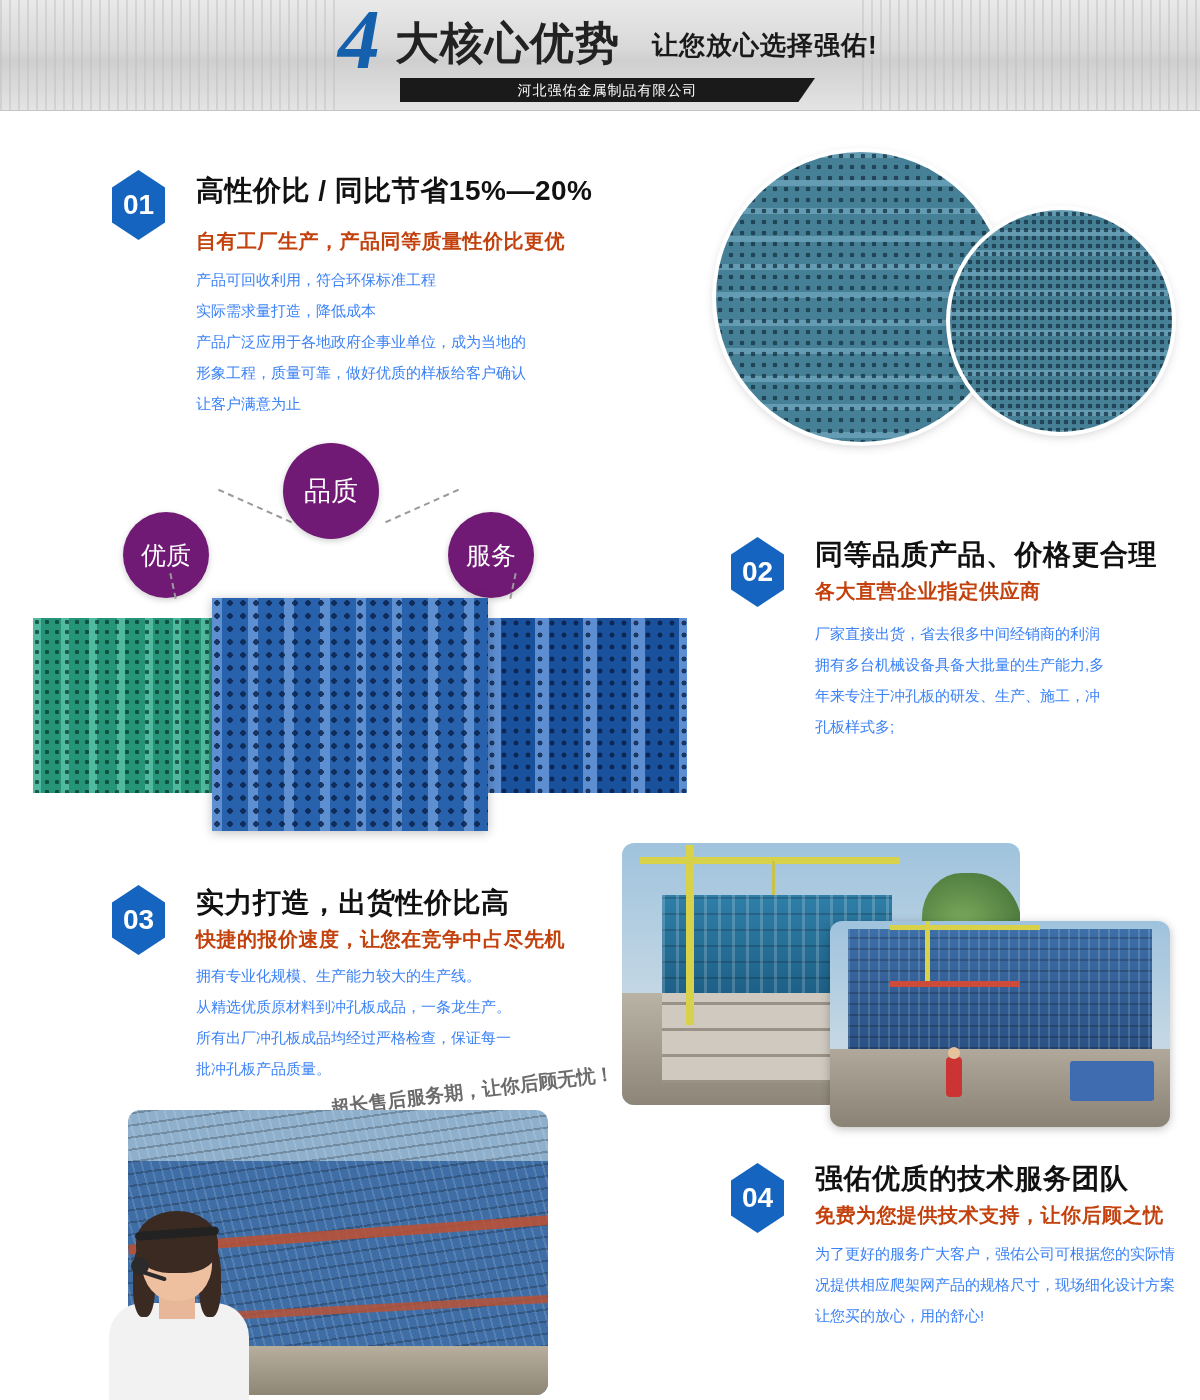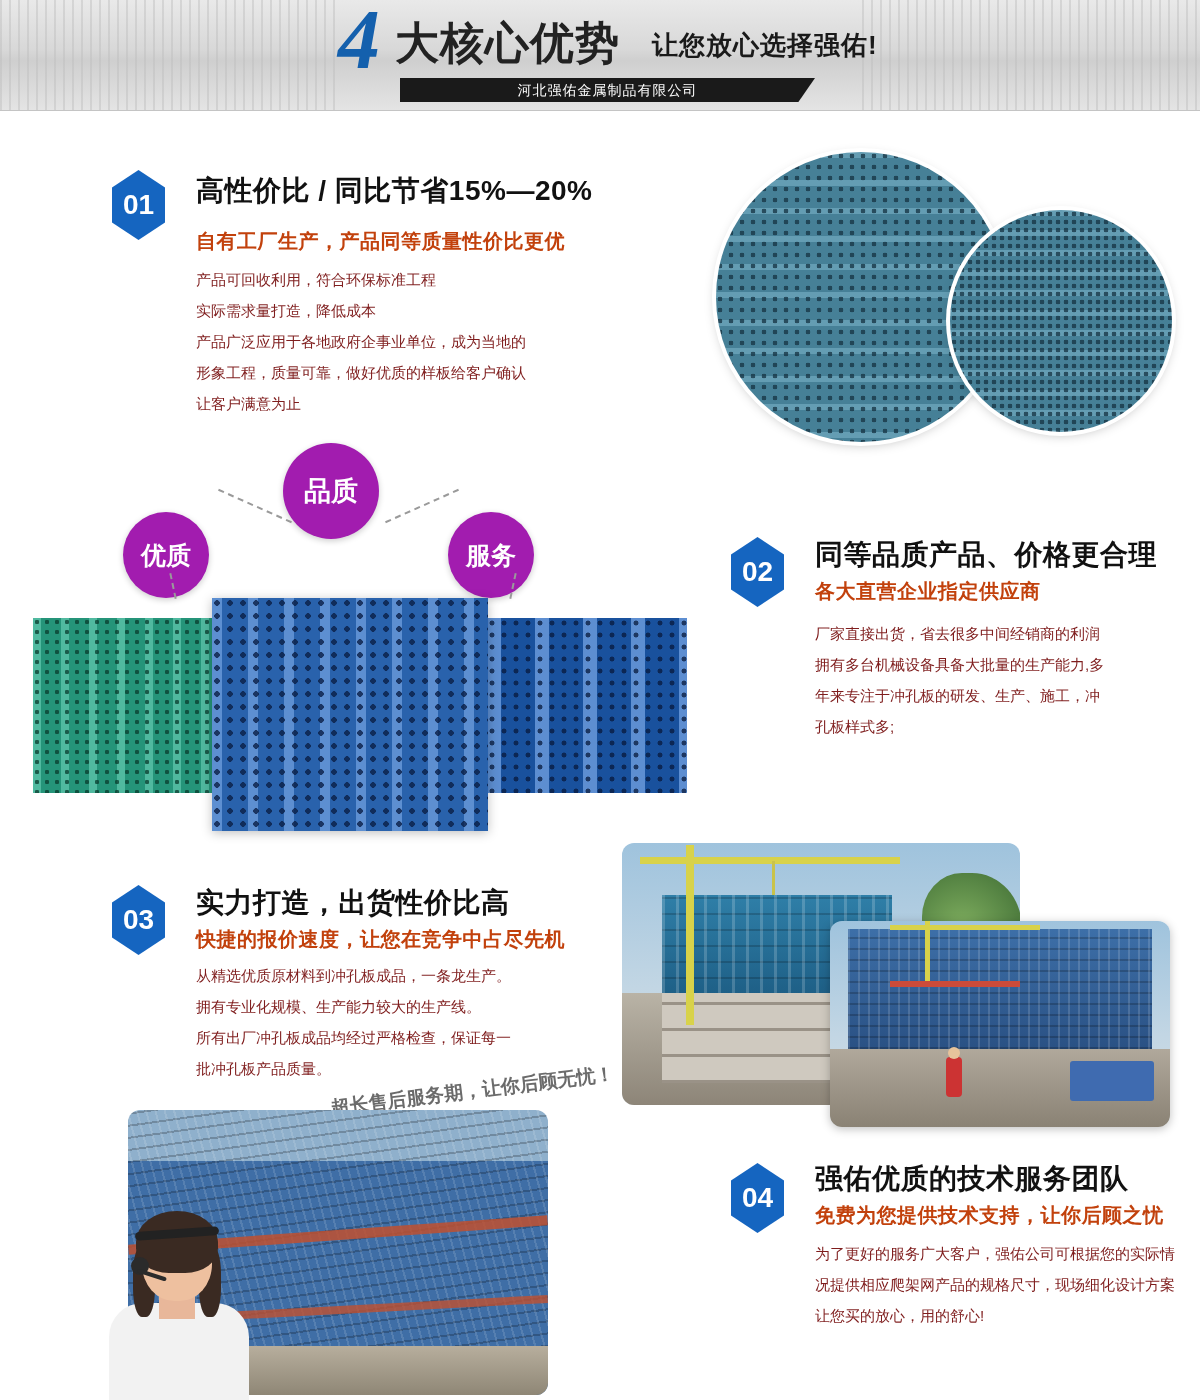--- a/index.html
+++ b/index.html
@@ -51,21 +51,21 @@
   .hex{
     position:absolute;width:53px;height:70px;
     background:#1565c0;
     clip-path:polygon(50% 0,100% 25%,100% 75%,50% 100%,0 75%,0 25%);
     color:#fff;font-size:28px;font-weight:bold;
     display:flex;align-items:center;justify-content:center;
     font-family:"Liberation Sans",sans-serif;
   }
   .h1-title{position:absolute;font-size:28px;font-weight:bold;color:#111;letter-spacing:.5px;white-space:nowrap;}
   .h2-title{position:absolute;font-size:20px;font-weight:bold;color:#c2410c;letter-spacing:.5px;white-space:nowrap;}
-  .body-text{position:absolute;font-size:15px;line-height:31px;color:#7f1d1d;}
+  .body-text{position:absolute;font-size:15px;line-height:31px;color:#3b82f6;}
   .body-text div{white-space:nowrap;}
 
   
   .img{position:absolute;overflow:hidden;background:#ccd;}
   .rounded-lg{border-radius:12px;}
   .shadow{box-shadow:0 2px 10px rgba(0,0,0,.25);}
 
   
   .perf{
     background-color:#4e8fa8;
@@ -95,23 +95,23 @@
       linear-gradient(90deg, rgba(255,255,255,.28) 0 14px, rgba(0,0,0,.18) 14px 34px);
     background-size:12px 12px, 48px 100%;
   }
 
   
   .circ{position:absolute;border-radius:50%;overflow:hidden;box-shadow:0 0 0 4px #fff, 0 3px 12px rgba(0,0,0,.25);}
 
   
   .bubble{
     position:absolute;border-radius:50%;
-    background:#a21caf;color:#fff;
+    background:#701a75;color:#fff;
     display:flex;align-items:center;justify-content:center;
-    font-weight:bold;text-align:center;
+    font-weight:normal;text-align:center;
     box-shadow:0 2px 6px rgba(0,0,0,.2);
   }
   .bubble.big{width:96px;height:96px;font-size:27px;}
   .bubble.small{width:86px;height:86px;font-size:25px;}
   .dashline{position:absolute;border-top:2px dashed #9a9a9a;}
 
   
   .sky{
     background:linear-gradient(180deg,#9fc3dd 0%,#c2d6e4 55%,#d7dfe4 100%);
   }
@@ -202,22 +202,22 @@
   <div>厂家直接出货，省去很多中间经销商的利润</div>
   <div>拥有多台机械设备具备大批量的生产能力,多</div>
   <div>年来专注于冲孔板的研发、生产、施工，冲</div>
   <div>孔板样式多;</div>
 </div>
 
 <div class="hex" style="left:112px;top:885px;">03</div>
 <div class="h1-title" style="left:196px;top:884px;">实力打造，出货性价比高</div>
 <div class="h2-title" style="left:196px;top:926px;">快捷的报价速度，让您在竞争中占尽先机</div>
 <div class="body-text" style="left:196px;top:960px;width:400px;">
+  <div>拥有专业化规模、生产能力较大的生产线。</div>
   <div>从精选优质原材料到冲孔板成品，一条龙生产。</div>
-  <div>拥有专业化规模、生产能力较大的生产线。</div>
   <div>所有出厂冲孔板成品均经过严格检查，保证每一</div>
   <div>批冲孔板产品质量。</div>
 </div>
 
 <div class="img rounded-lg sky" style="left:622px;top:843px;width:398px;height:262px;">
   <div style="position:absolute;left:0;top:150px;width:398px;height:112px;background:linear-gradient(180deg,#b9b3a6,#8d8578);"></div>
   <div style="position:absolute;left:40px;top:52px;width:230px;height:100px;" class="glassbldg"></div>
   <div style="position:absolute;left:40px;top:150px;width:230px;height:90px;background:repeating-linear-gradient(0deg,#9a9287 0 3px,#cfc9bf 3px 26px);"></div>
   <div style="position:absolute;left:64px;top:2px;width:8px;height:180px;background:#d8d24a;"></div>
   <div style="position:absolute;left:18px;top:14px;width:260px;height:7px;background:#d8d24a;"></div>

